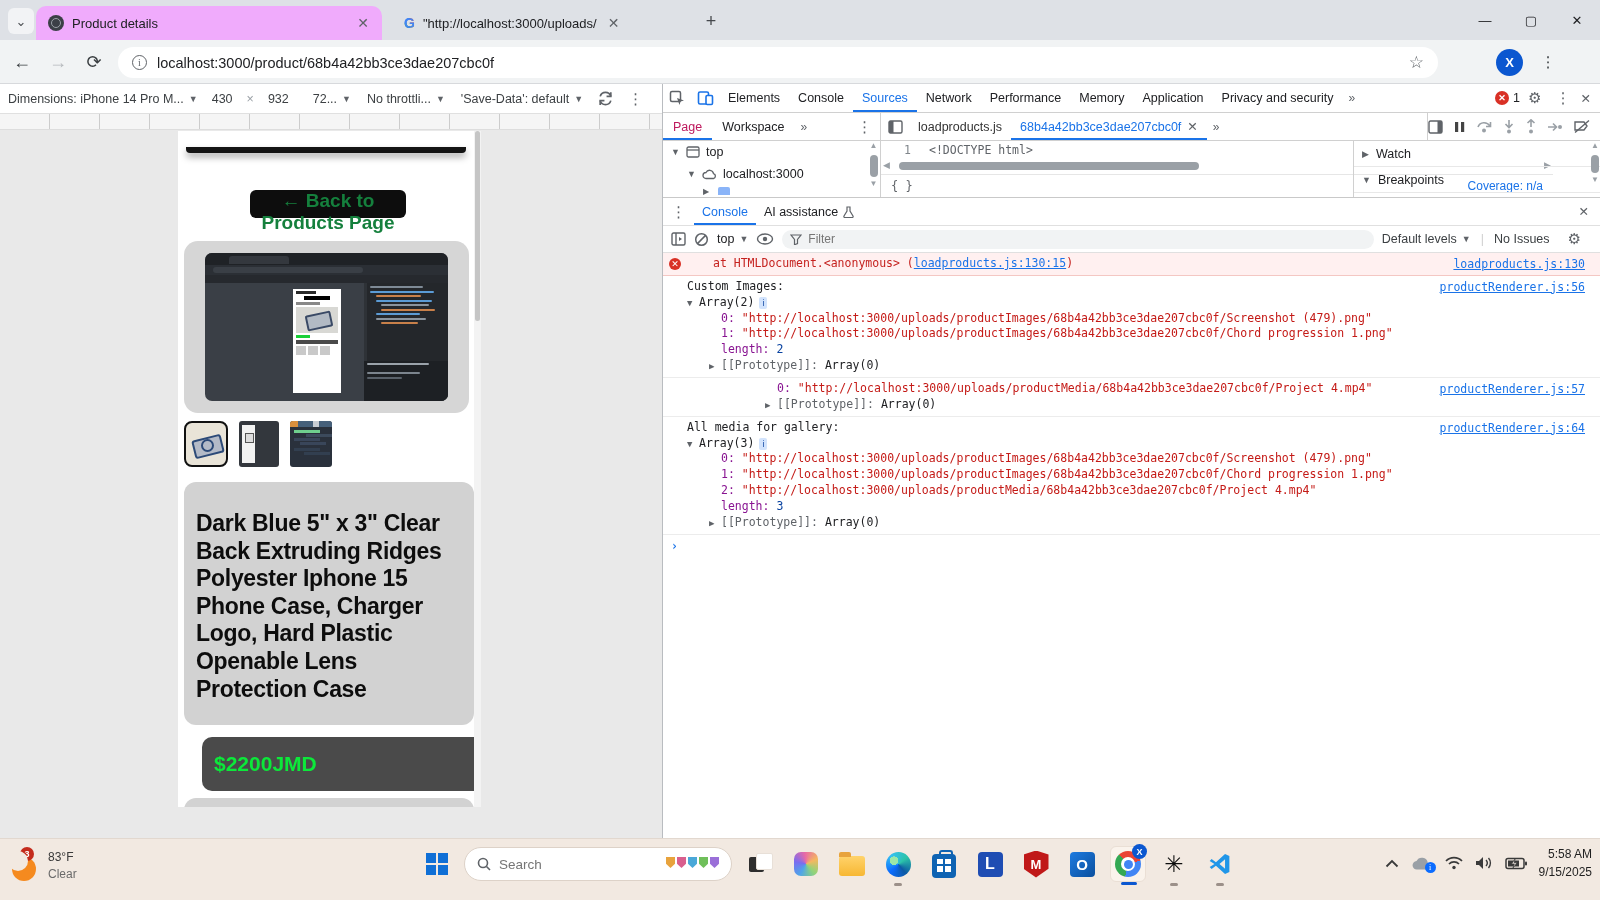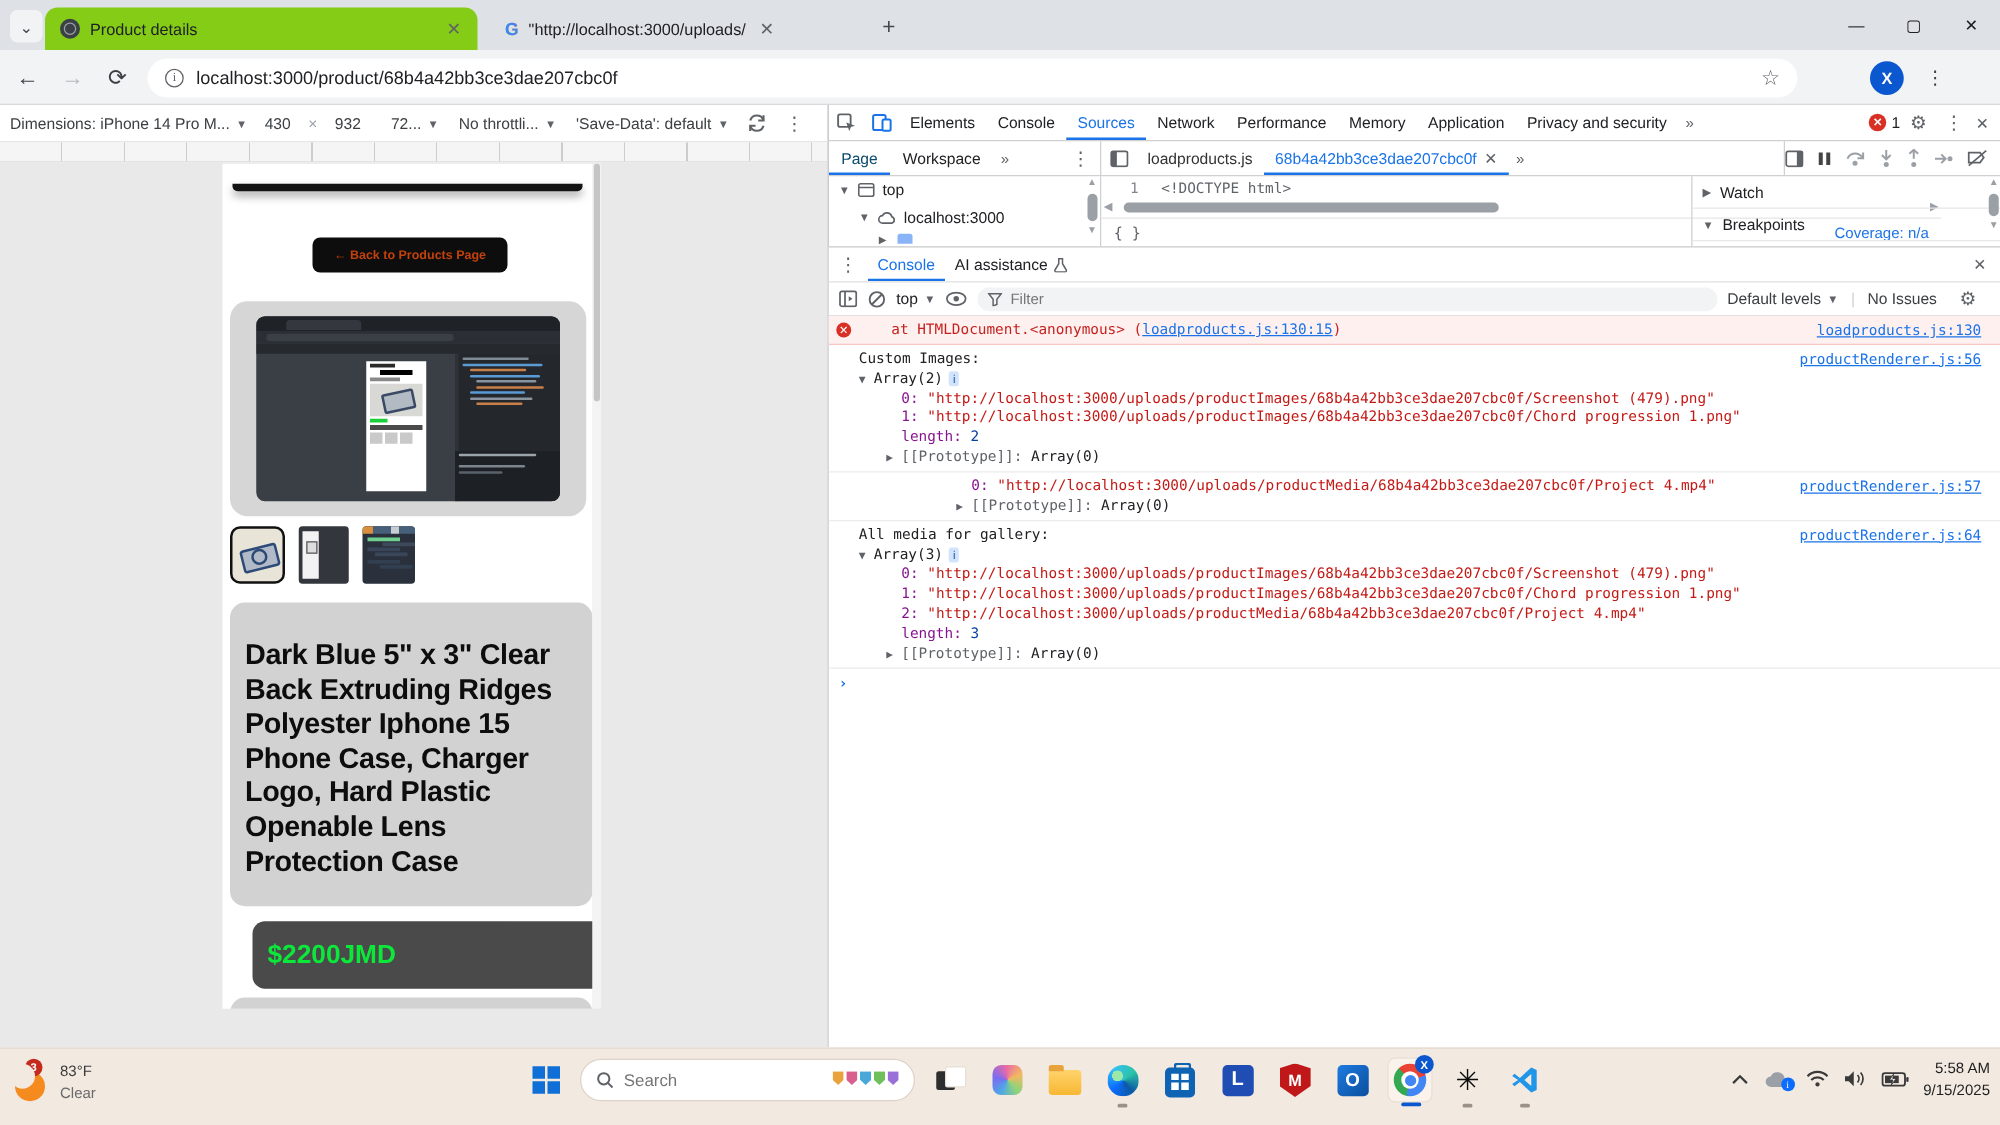--- a/index.html
+++ b/index.html
@@ -2,21 +2,21 @@
 <html><head>
 <meta charset="utf-8">
 <style>
   * { margin:0; padding:0; box-sizing:border-box; }
   html,body { width:1600px; height:900px; overflow:hidden; font-family:"Liberation Sans",sans-serif; background:#fff; }
 
   
   #tabstrip { position:absolute; left:0; top:0; width:1600px; height:40px; background:#dee1e6; }
   .tabsearch { position:absolute; left:8px; top:8px; width:26px; height:26px; border-radius:6px; background:#f2f3f5; color:#4a4d51; font-size:13px; display:flex; align-items:center; justify-content:center; }
   .tab { position:absolute; top:6px; height:34px; display:flex; align-items:center; gap:8px; padding:0 10px 0 12px; font-size:13px; color:#202124; }
-  .tab.active { background:#84cc16; border-radius:10px 10px 0 0; }
+  .tab.active { background:#f0abfc; border-radius:10px 10px 0 0; }
   .tab .title { max-width:230px; overflow:hidden; white-space:nowrap; text-overflow:ellipsis; }
   .tab .close { color:#5f6368; font-size:14px; padding:0 3px; }
   .favicon-globe { width:16px; height:16px; border-radius:50%; background:#3b3f46; position:relative; }
   .favicon-globe::after { content:""; position:absolute; inset:3px; border-radius:50%; border:1px solid #9aa0a6; }
   .gicon { font-weight:bold; font-size:14px; background:conic-gradient(#ea4335 0 25%, #fbbc05 0 50%, #34a853 0 75%, #4285f4 0 100%); -webkit-background-clip:text; background-clip:text; color:#4285f4; }
   .newtab { position:absolute; top:10px; width:22px; height:22px; color:#45484d; font-size:18px; display:flex; align-items:center; justify-content:center; }
   .winctl { position:absolute; top:0; height:40px; width:46px; display:flex; align-items:center; justify-content:center; color:#202124; font-size:13px; }
 
   #toolbar { position:absolute; left:0; top:40px; width:1600px; height:44px; background:#f1f3f4; border-bottom:1px solid #d7d9dc; }
   .navbtn { position:absolute; top:8px; width:28px; height:28px; display:flex; align-items:center; justify-content:center; font-size:18px; color:#3c4043; }
@@ -33,21 +33,21 @@
   .ddl { display:flex; align-items:center; gap:5px; }
   .caret { font-size:9px; color:#5f6368; }
   .dimbox { padding:1px 6px; color:#3c4043; }
   #ruler { position:absolute; left:0; top:114px; width:662px; height:16px; background:#f5f5f5; border-bottom:1px solid #ddd;
     background-image:repeating-linear-gradient(90deg, transparent 0 49px, #ccc 49px 50px); }
   #viewportbg { position:absolute; left:0; top:130px; width:662px; height:708px; background:#e9e9e9; overflow:hidden; }
   #page { position:absolute; left:178px; top:1px; width:296px; height:676px; background:#fff; overflow:hidden; }
   #pagescroll { position:absolute; left:474px; top:1px; width:7px; height:676px; background:#f3f3f3; }
   #pagescroll .thumb { position:absolute; left:1px; top:0; width:5px; height:190px; background:#c5c5c5; border-radius:3px; }
   #headerbar { position:absolute; left:8px; top:16px; width:280px; height:6px; background:#141414; border-radius:0 0 4px 4px; box-shadow:0 4px 7px rgba(0,0,0,.35); }
-  #backbtn { position:absolute; left:72px; top:59px; width:156px; height:28px; background:#0d0d0d; color:#c2410c; border:none; border-radius:6px; font-size:10px; font-weight:bold; font-family:"Liberation Sans",sans-serif; }
+  #backbtn { position:absolute; left:72px; top:59px; width:156px; height:28px; background:#0d0d0d; color:#15803d; border:none; border-radius:6px; font-size:19px; font-weight:bold; font-family:"Liberation Sans",sans-serif; }
   #gallery { position:absolute; left:6px; top:110px; width:285px; height:172px; background:#d6d6d6; border-radius:14px; }
   #mini { position:absolute; left:21px; top:12px; width:243px; height:148px; background:#3a3f46; border-radius:7px; overflow:hidden; }
   .mini-bar1 { height:12px; background:#1f2226; position:relative; }
   .mini-bar1::after { content:""; position:absolute; left:24px; top:3px; width:60px; height:8px; border-radius:3px 3px 0 0; background:#34383e; }
   .mini-bar2 { height:10px; background:#2b2f35; position:relative; }
   .mini-bar2::after { content:""; position:absolute; left:8px; top:2px; width:150px; height:6px; border-radius:3px; background:#3a3f46; }
   .mini-bar3 { height:8px; background:#26292e; }
   .mini-body { position:relative; height:118px; }
   .mini-phone { position:absolute; left:88px; top:6px; width:48px; height:104px; background:#fff; }
   .mp-r { margin:2px 3px 0; height:3px; background:#2a2a2a; }
@@ -86,21 +86,21 @@
   .dt-tab { padding:0 9px; height:100%; display:flex; align-items:center; color:#202124; font-size:12.5px; }
   .dt-tab.sel { color:#1a73e8; box-shadow:inset 0 -2px 0 #1a73e8; }
   .chev2 { color:#5f6368; font-size:12px; padding:0 6px; }
   .errbadge { display:flex; align-items:center; gap:4px; margin-left:auto; }
   .errdot { width:14px; height:14px; border-radius:50%; background:#d93025; color:#fff; font-size:9px; display:flex; align-items:center; justify-content:center; font-weight:bold; }
   .gear { color:#5f6368; font-size:15px; padding:0 8px; }
 
   #src-nav { position:absolute; left:0; top:29px; width:938px; height:28px; border-bottom:1px solid #d0d0d0; display:flex; align-items:stretch; }
   .src-left { width:218px; border-right:1px solid #d0d0d0; display:flex; align-items:center; }
   .src-tab { padding:0 10px; height:100%; display:flex; align-items:center; }
-  .src-tab.sel { color:#0c4a6e; box-shadow:inset 0 -2px 0 #1a73e8; }
+  .src-tab.sel { color:#be185d; box-shadow:inset 0 -2px 0 #1a73e8; }
   .ftab { display:flex; align-items:center; gap:6px; padding:0 9px; height:100%; color:#333; }
   .ftab.sel { color:#1a73e8; box-shadow:inset 0 -2px 0 #1a73e8;align-items:center; }
   .dbg-bar { margin-left:auto; display:flex; align-items:center; gap:10px; padding-right:10px; border-left:1px solid #d0d0d0; }
 
   #src-body { position:absolute; left:0; top:57px; width:938px; height:56px; }
   #ftree { position:absolute; left:0; top:0; width:204px; height:56px; overflow:hidden; font-size:12.5px; }
   .trow { display:flex; align-items:center; gap:6px; height:22px; padding-left:8px; color:#202124; }
   .trow .tw { color:#5f6368; font-size:9px; width:9px; }
   .tree-sb { position:absolute; left:204px; top:0; width:14px; height:56px; border-right:1px solid #d0d0d0; }
   .sb-arr { color:#9aa0a6; font-size:8px; text-align:center; height:12px; }

